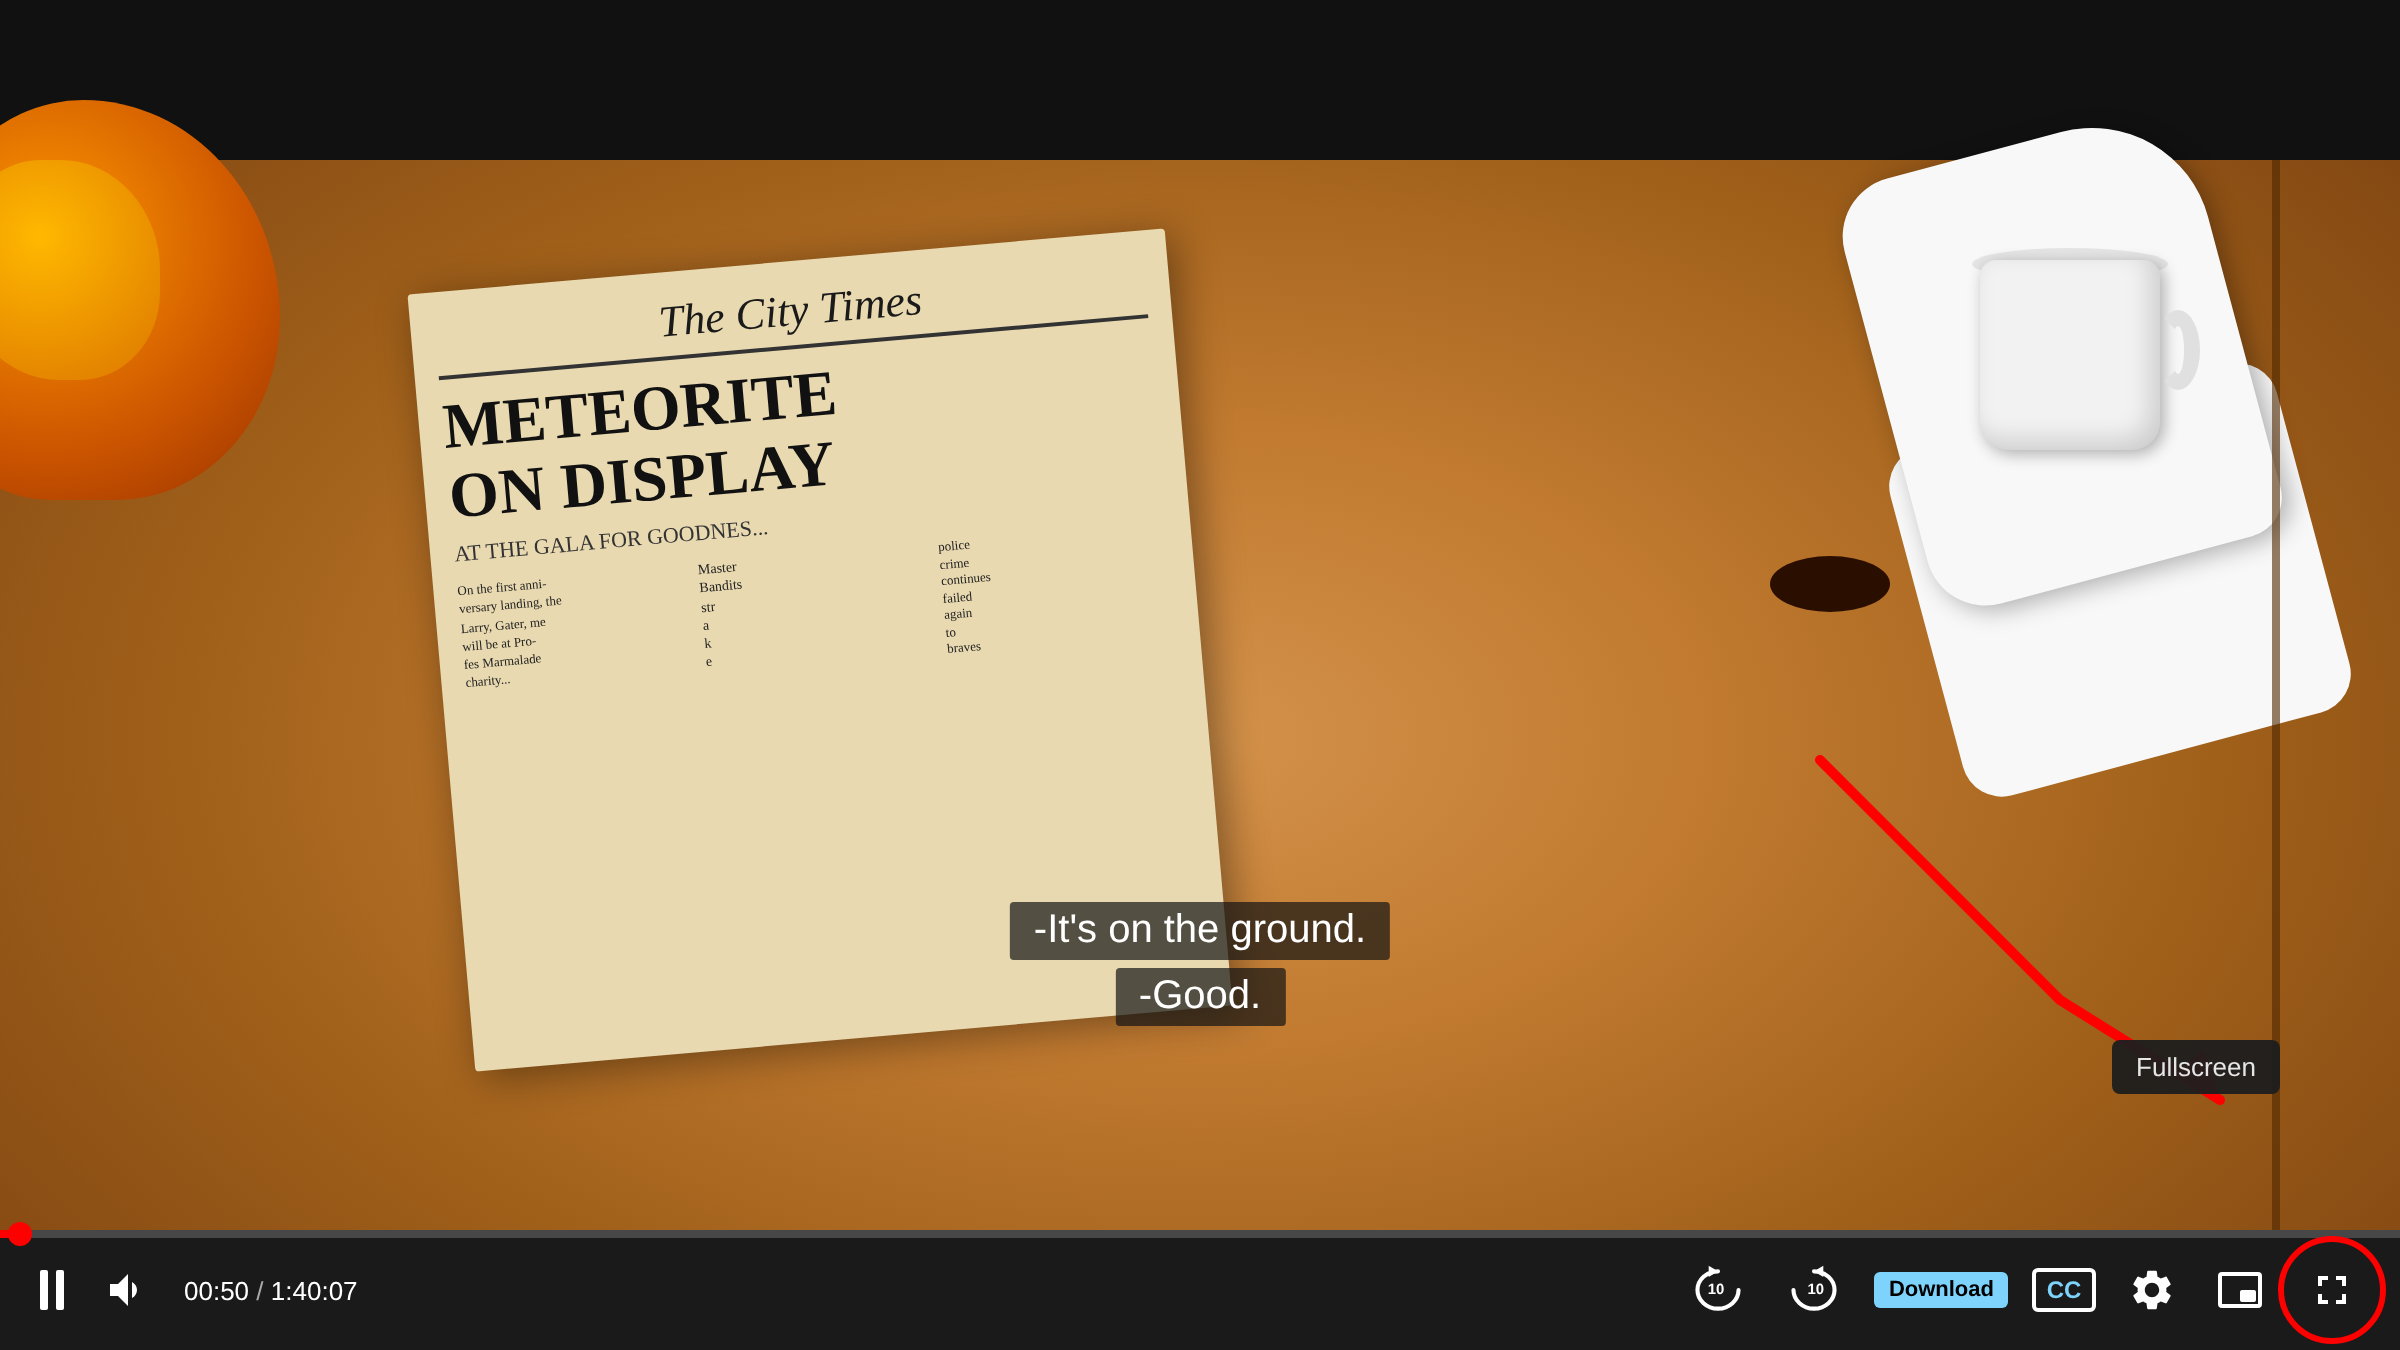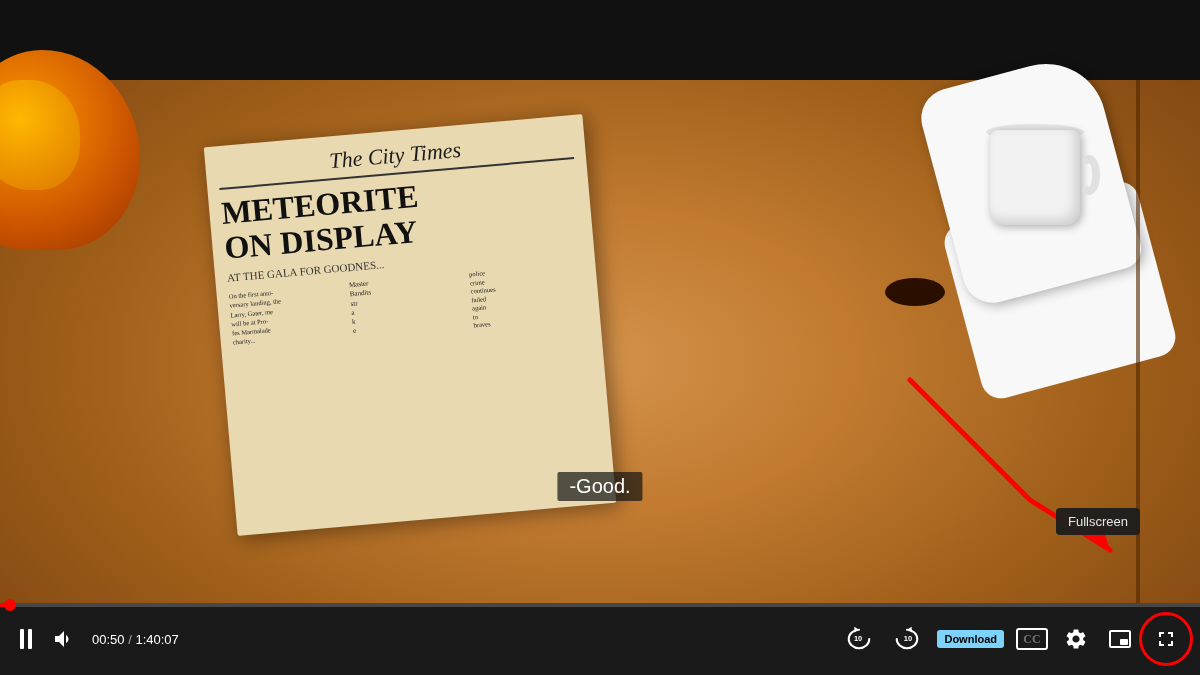--- a/index.html
+++ b/index.html
@@ -142,21 +142,21 @@
       background: rgba(30, 30, 30, 0.95);
       color: #e5e5e5;
       font-size: 13px;
       padding: 6px 12px;
       border-radius: 4px;
       z-index: 20;
     }
 
     
     .controls-bar {
-      height: 72px;
+      height: 60px;
       background: #1a1a1a;
       display: flex;
       align-items: center;
       padding: 0 16px;
       gap: 12px;
       position: relative;
       z-index: 30;
       flex-shrink: 0;
     }
 
@@ -235,25 +235,24 @@
     }
 
     .cc-btn {
       width: 32px;
       height: 22px;
       border: 2px solid #fff;
       border-radius: 3px;
       display: flex;
       align-items: center;
       justify-content: center;
-      color: #737373;
+      color: #7dd3fc;
       font-size: 12px;
       font-weight: bold;
       cursor: pointer;
-      font-family: Liberation Serif, serif;
     }
 
     
     .fullscreen-btn-wrapper {
       position: relative;
       display: flex;
       align-items: center;
       justify-content: center;
     }
 
@@ -420,20 +419,21 @@
       </div>
       <div class="newspaper-subhead">AT THE GALA FOR GOODNES...</div>
       <div class="newspaper-columns">
         <div class="newspaper-col" style="font-size:6.5px; line-height:1.4;">On the first anni-<br>versary landing, the<br>Larry, Gater, me<br>will be at Pro-<br>fes Marmalade<br>charity...</div>
         <div class="newspaper-col" style="font-size:7px;">Master<br>Bandits<br>str<br>a<br>k<br>e</div>
         <div class="newspaper-col" style="font-size:6.5px;">police<br>crime<br>continues<br>failed<br>again<br>to<br>braves</div>
       </div>
     </div>
 
     <div class="subtitle-area">
+      <div class="subtitle-line">-It's on the ground.</div>
       <br>
       <div class="subtitle-line">-Good.</div>
     </div>
 
     <svg class="arrow-overlay" viewBox="0 0 280 220" fill="none" xmlns="http://www.w3.org/2000/svg">
 
       <path d="M 40 20 Q 80 60 160 140 L 240 190" stroke="#ff0000" stroke-width="5" stroke-linecap="round" fill="none"></path>
 
       <polygon points="240,190 218,175 232,165" fill="#ff0000"></polygon>
     </svg>

